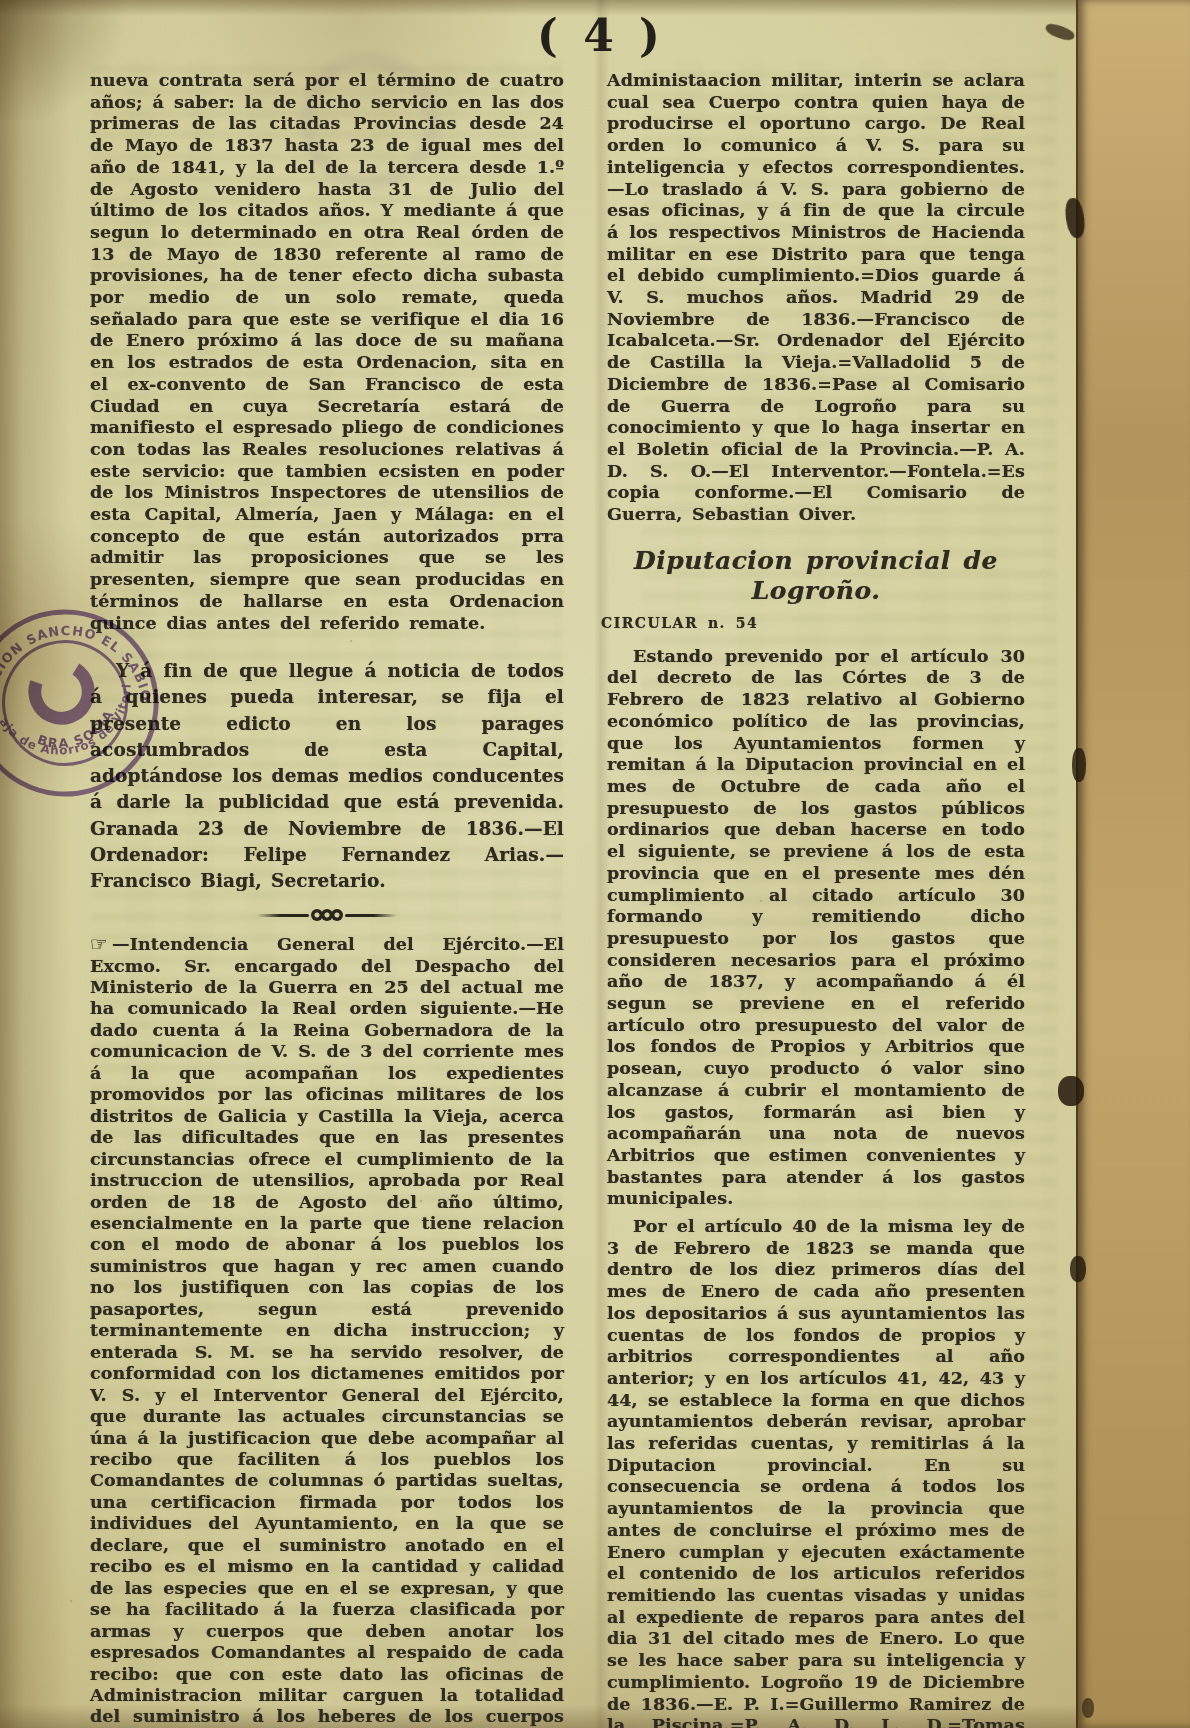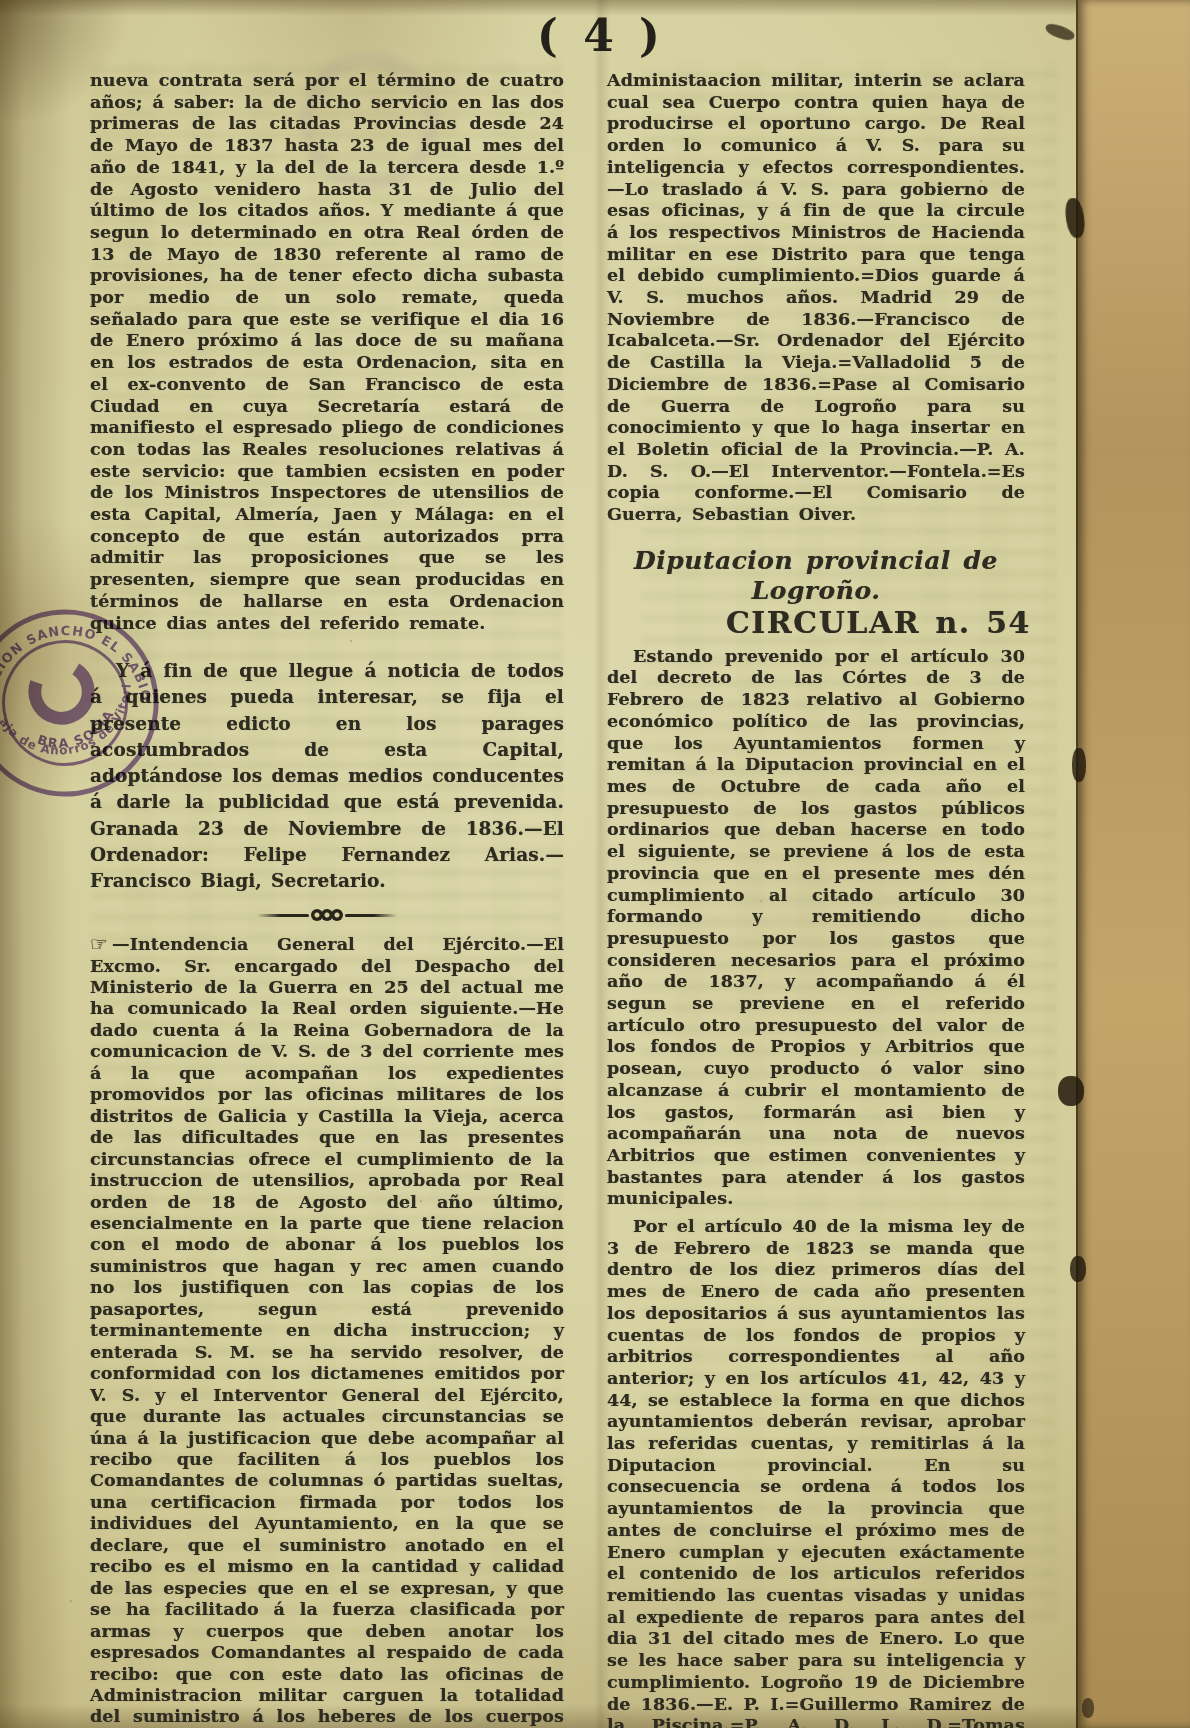--- a/index.html
+++ b/index.html
@@ -60,21 +60,21 @@
   .orn-line.a{background:linear-gradient(to right, rgba(40,37,26,0), #28251a 45%);}
   .orn-line.b{background:linear-gradient(to left, rgba(40,37,26,0), #28251a 45%);}
   .orn-knots{display:flex;align-items:center;margin:0 3px;}
   .orn-knots i{display:block;width:12px;height:12px;border-radius:50%;margin:0 -1px;
     background:radial-gradient(circle, #d6d1a0 0 2px, #28251a 3px);}
   .manicule{font-family:"DejaVu Sans", sans-serif;display:inline-block;font-size:20px;
     filter:blur(.5px);transform:translateY(1px);margin-right:4px;}
 
   .h-italic{font-style:italic;text-align:center;font-size:25px;line-height:30px;margin:20px 0 3px !important;
     letter-spacing:.5px;text-indent:0;}
-  .h-circular{text-align:right;font-size:30px;line-height:28px;margin:0 0 9px !important;letter-spacing:1.5px;text-indent:0;}
+  .h-circular{text-align:left;font-size:14px;line-height:28px;margin:0 0 9px !important;letter-spacing:1.5px;text-indent:0;}
 
   .stamp{position:absolute;left:-34px;top:604px;mix-blend-mode:multiply;opacity:.92;filter:blur(.3px);z-index:5;}
 </style>
 </head>
 <body>
 
 <div>
 
   <div class="lay stains"></div>
   <div class="lay edge-left"></div>

